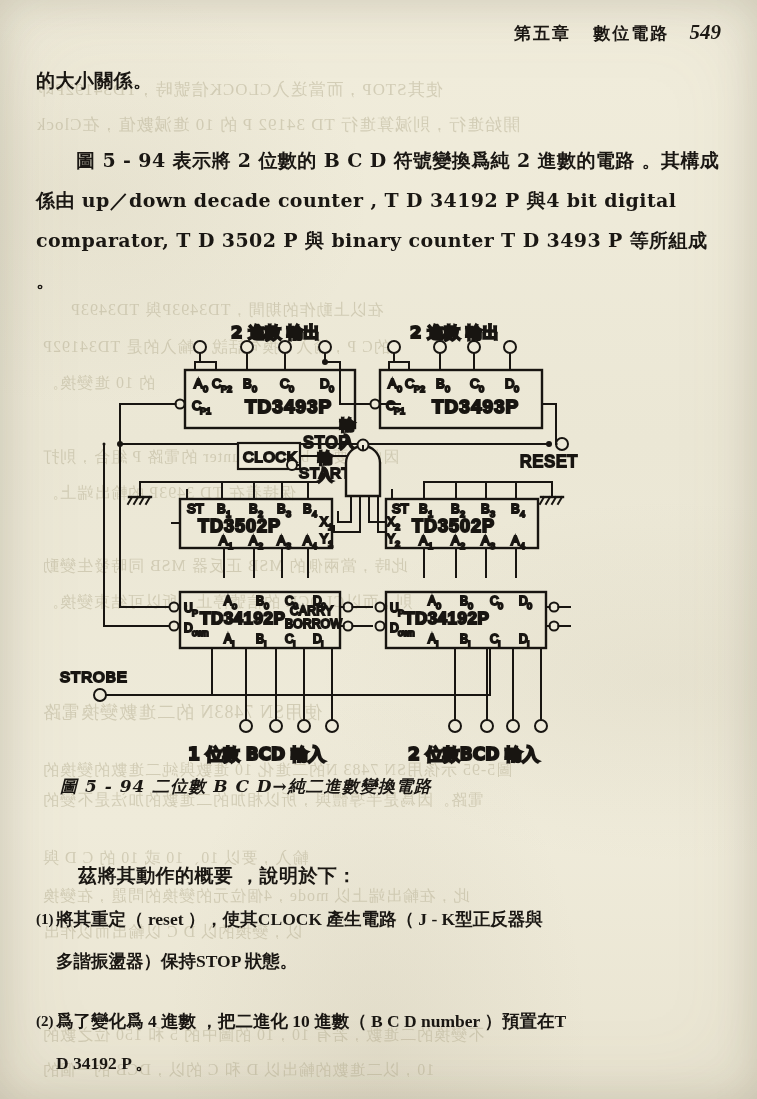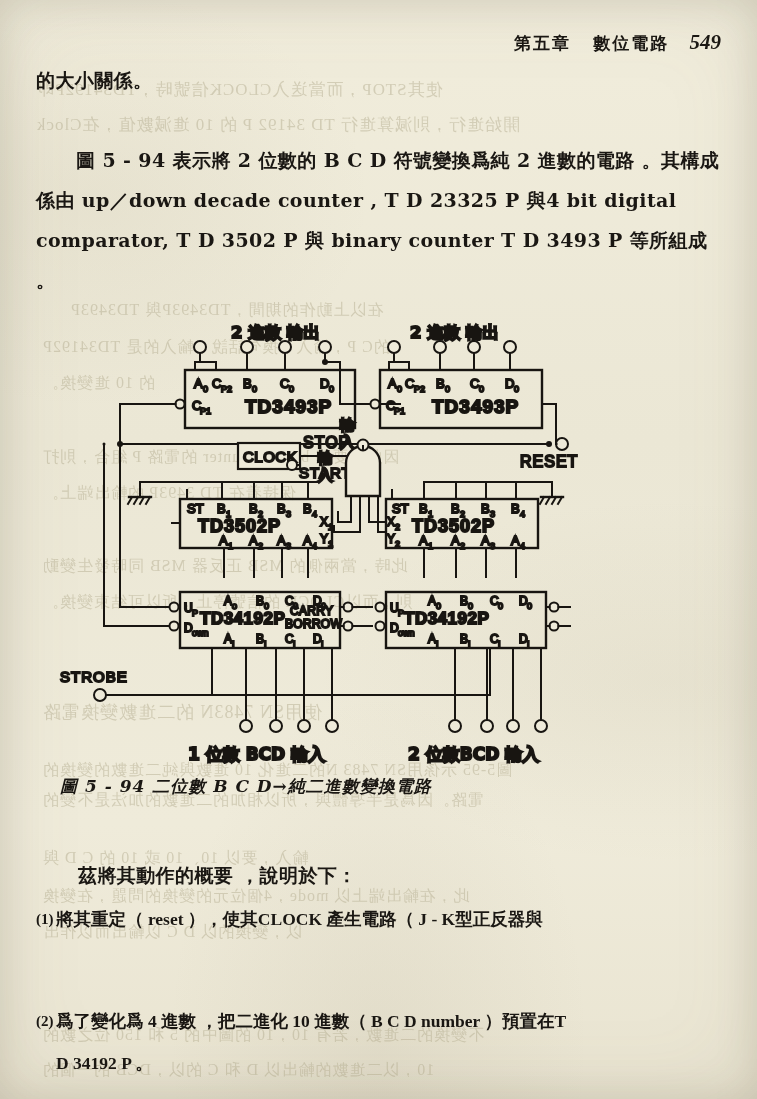--- a/index.html
+++ b/index.html
@@ -37,21 +37,21 @@
     opacity: .52;
     transform: scaleX(-1);
     font-family: "Liberation Serif", serif;
     white-space: nowrap;
     pointer-events: none;
     letter-spacing: 1px;
   }
 
   
   .page-header {
-    position: absolute; top: 30px; right: 36px;
+    position: absolute; top: 20px; right: 36px;
     font-size: 17px; letter-spacing: 2px;
     font-weight: bold;
   }
   .page-header .folio {
     font-style: italic; font-size: 21px; font-weight: bold;
     margin-left: 14px; letter-spacing: 0;
   }
 
   
   .para {
@@ -128,21 +128,21 @@
     <span style="margin-left:16px;">數位電路</span>
     <span class="folio">549</span>
   </div>
 
   <div class="para cjk" style="left:36px; top:60px;">
     <div class="tline">的大小關係。</div>
   </div>
 
   <div class="para cjk" style="left:36px; top:140px;">
     <div class="tline" style="text-indent:40px;">圖 5 - 94 表示將 2 位數的 B C D 符號變換爲純 2 進數的電路 。其構成</div>
-    <div class="tline">係由 up／down  decade  counter ,  T D 23325 P 與4 bit  digital</div>
+    <div class="tline">係由 up／down  decade  counter ,  T D 34192 P 與4 bit  digital</div>
     <div class="tline">comparator, T D 3502 P 與 binary  counter   T D 3493 P 等所組成</div>
     <div class="tline">。</div>
   </div>
 
   <div id="figure">
     <svg id="circuit" width="757" height="520" viewBox="0 0 757 520">
       <defs>
         <g id="gnd">
           <line x1="0" y1="0" x2="0" y2="7" stroke="#181511" stroke-width="2"></line>
           <line x1="-11" y1="7" x2="11" y2="7" stroke="#181511" stroke-width="2.4"></line>
@@ -445,20 +445,21 @@
   <div class="fig-caption">圖 5 - 94   二位數 B C D→純二進數變換電路</div>
 
   <div class="para cjk" style="left:78px; top:855px;">
     <div class="tline">茲將其動作的概要 ，說明於下：</div>
   </div>
 
   <div class="numlist cjk" style="left:36px; top:898px; width:690px;">
     <span class="marker">(1)</span>
     <div class="li-body">
       <div class="tline">將其重定（ reset ），使其CLOCK  產生電路（ J - K型正反器與</div>
+      <div class="tline">多諧振盪器）保持STOP  狀態。</div>
     </div>
   </div>
 
   <div class="numlist cjk" style="left:36px; top:1000px; width:690px;">
     <span class="marker">(2)</span>
     <div class="li-body">
       <div class="tline">爲了變化爲 4 進數 ，把二進化 10 進數（ B C D number ）預置在T</div>
       <div class="tline">D 34192 P 。</div>
     </div>
   </div>

